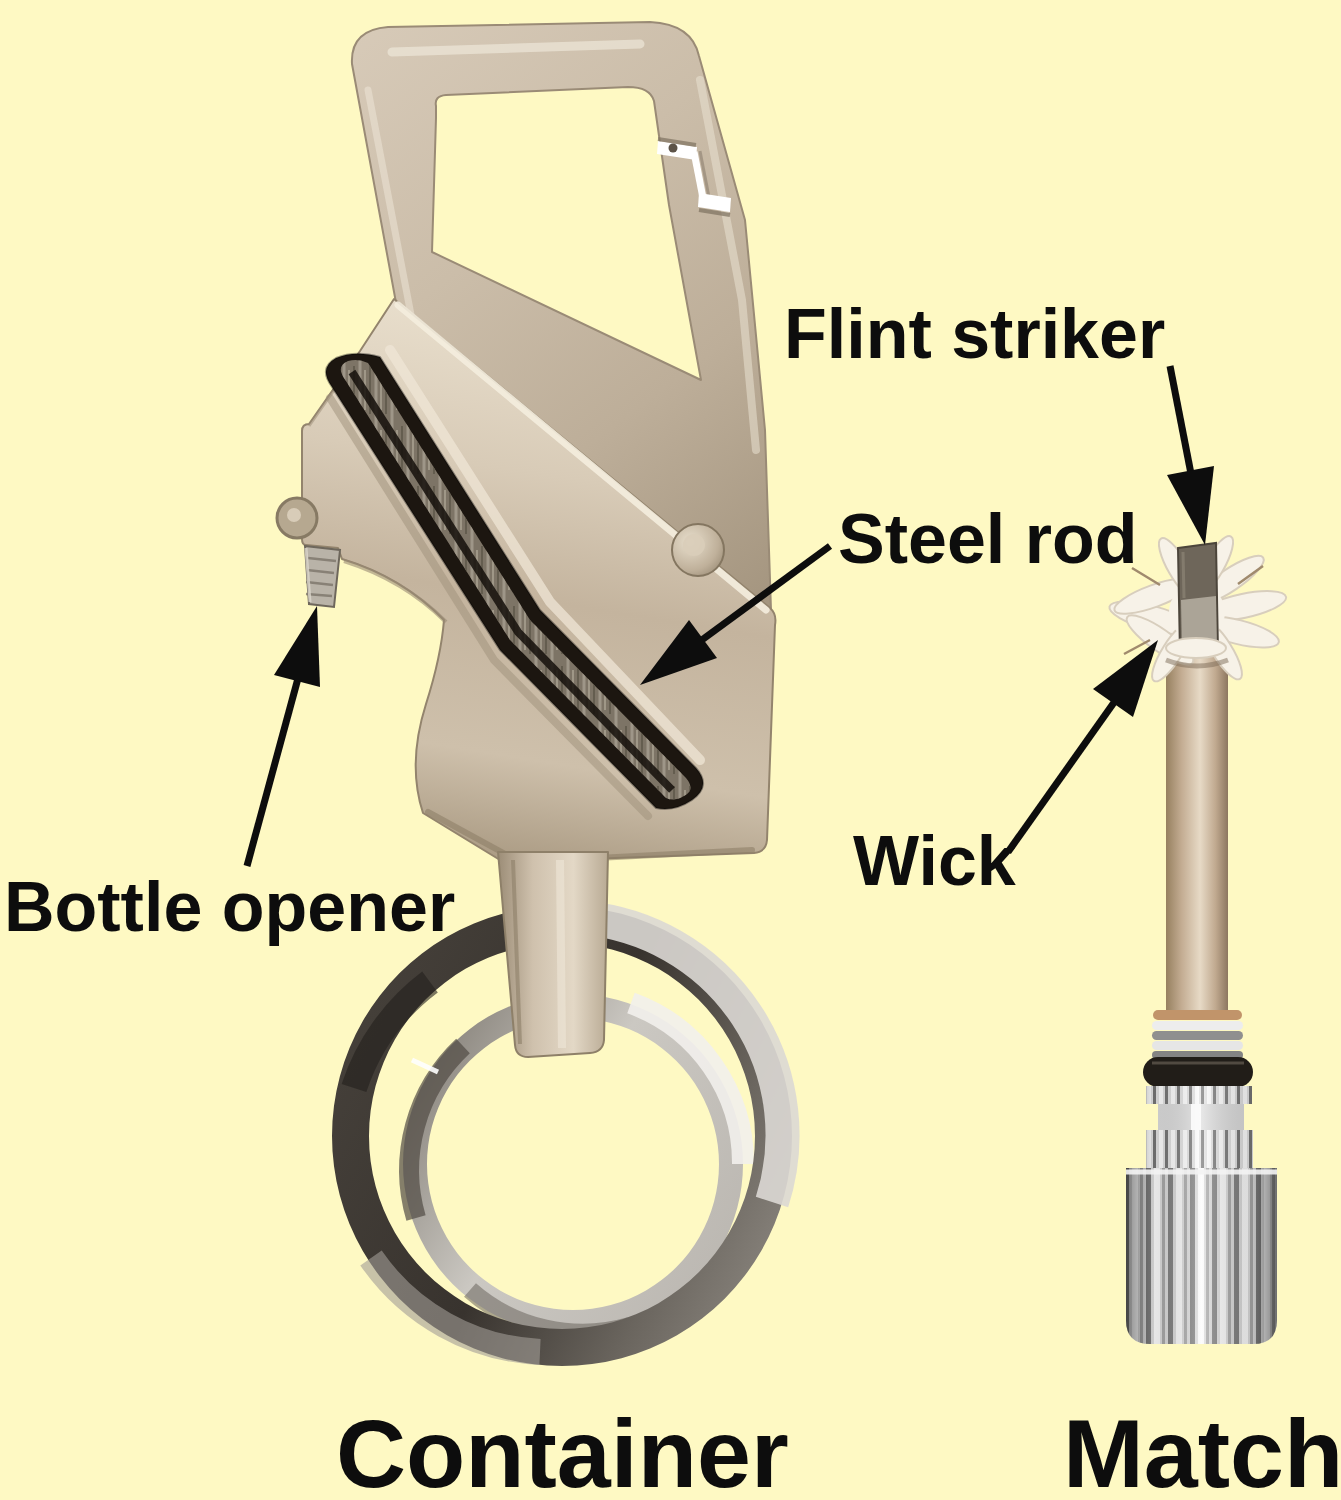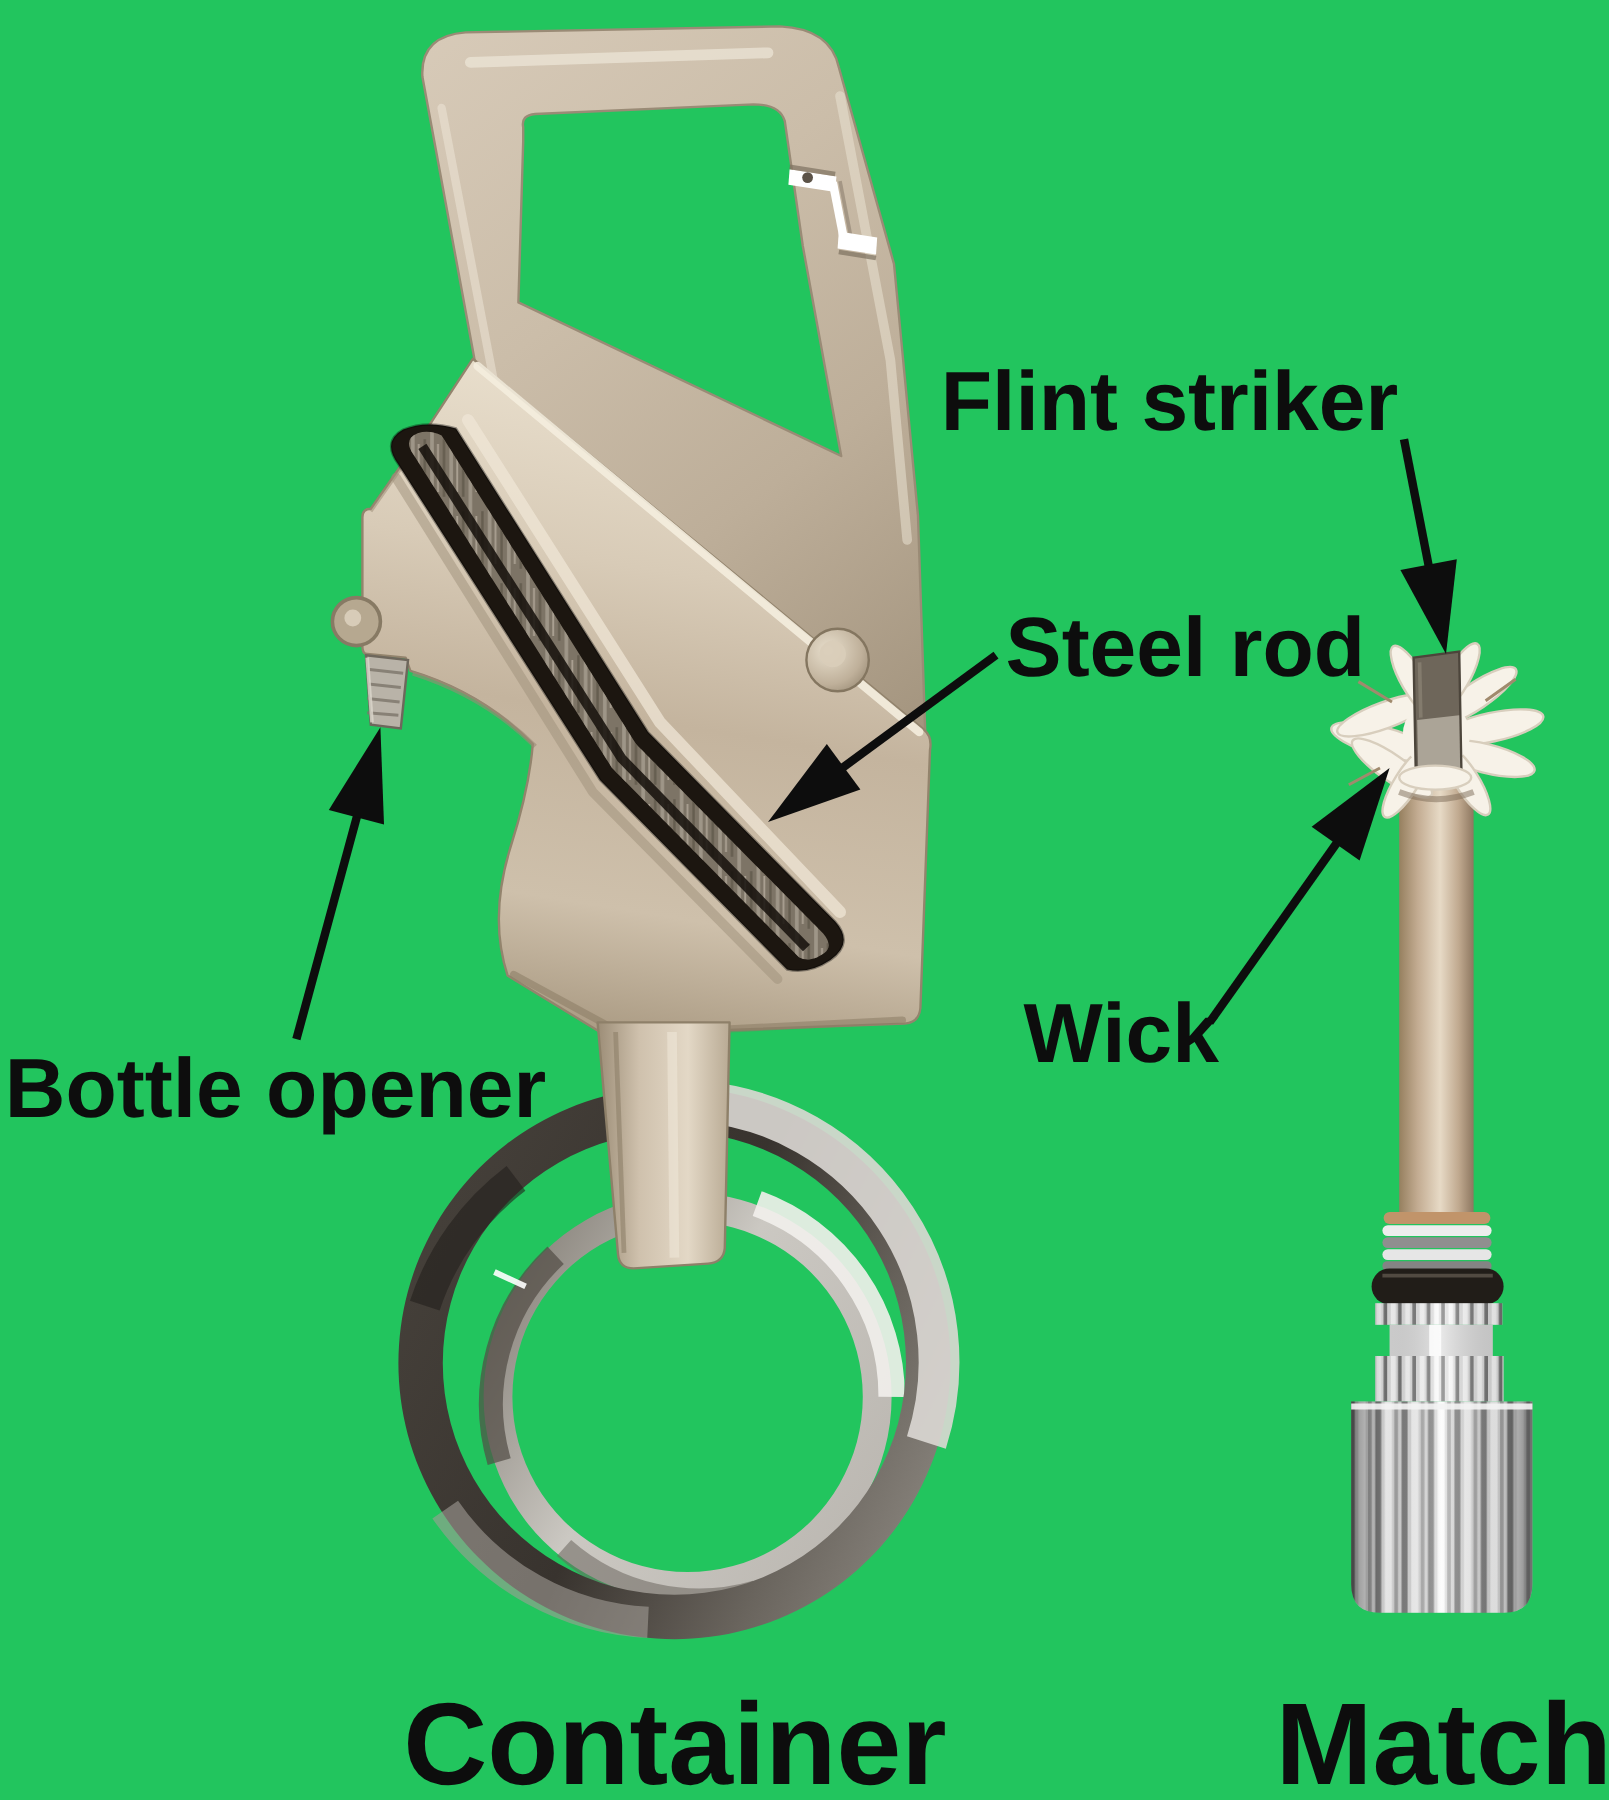--- a/index.html
+++ b/index.html
@@ -1,19 +1,19 @@
 <!DOCTYPE html>
 <html><head>
 <meta charset="utf-8">
 <style>
   html,body{margin:0;padding:0;background:#e8e8e8;}
   .stage{
     position:relative;
     width:1341px;height:1500px;
-    background:#22c55e;
+    background:#fef9c3;
     overflow:hidden;
     margin:0 auto;
     font-family:"Liberation Sans", sans-serif;
   }
   .stage svg{position:absolute;left:0;top:0;}
   text.lbl{
     font-family:"Liberation Sans", sans-serif;
     font-weight:bold;
   }
   text.lbl.small{font-size:70px;}

